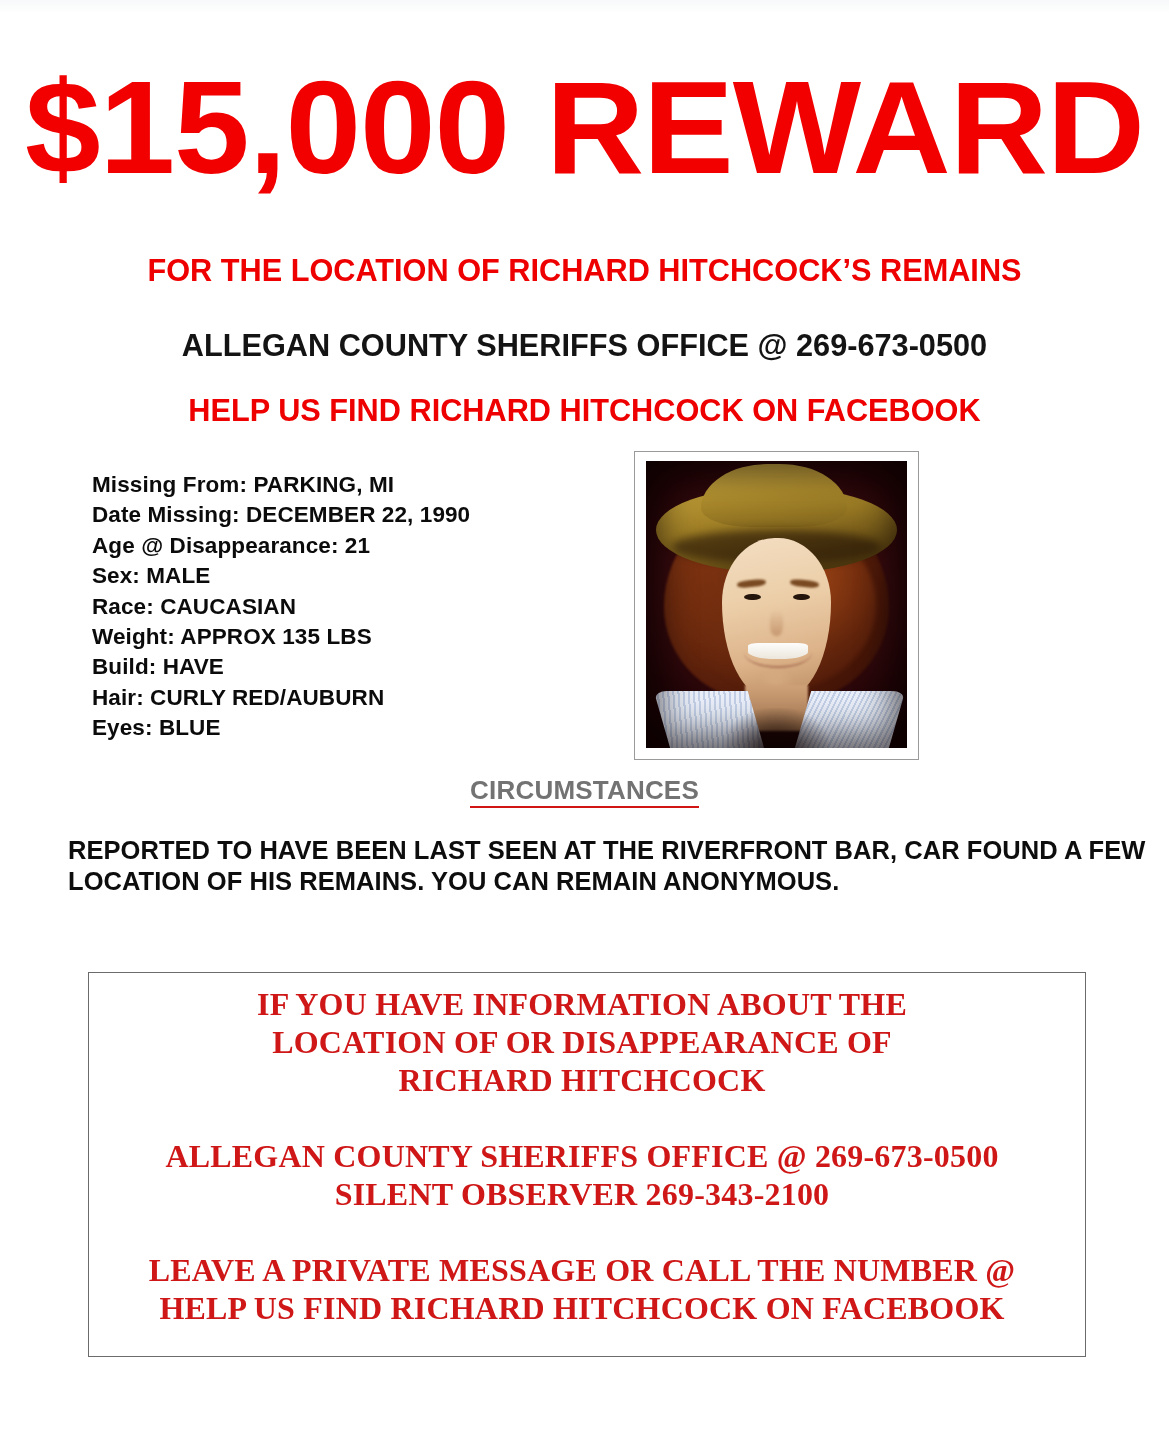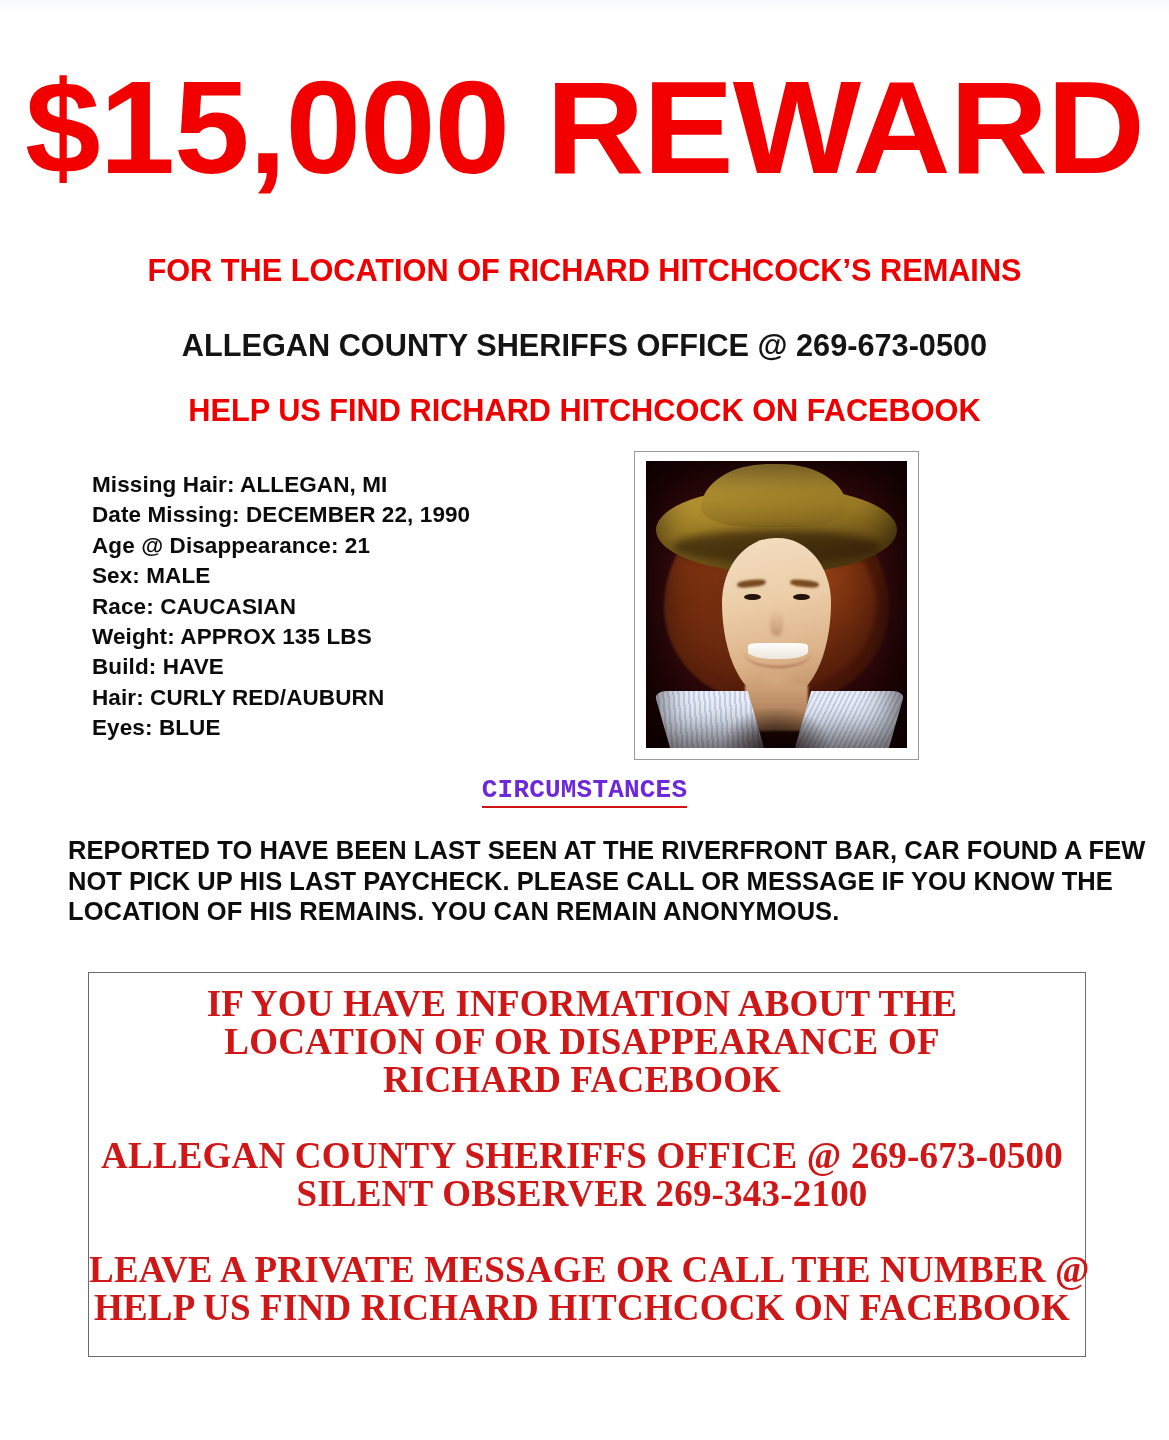--- a/index.html
+++ b/index.html
@@ -229,22 +229,22 @@
     box-shadow: inset 0 0 34px 14px rgba(10,2,2,0.62);
   }
 
   
   .circ {
     position: absolute;
     top: 775px;
     left: 0;
     width: 1169px;
     text-align: center;
-    color: #6d28d9;
-    font-family: Liberation Mono, monospace;
+    color: #737373;
+    font-family: Liberation Sans, sans-serif;
     font-weight: 700;
     font-size: 26px;
     letter-spacing: 0.2px;
   }
   .circ span {
     border-bottom: 2.2px solid #d11515;
     padding-bottom: 1px;
   }
 
   
@@ -274,41 +274,41 @@
     background: #ffffff;
   }
   .box-inner {
     position: absolute;
     left: 0; right: 10px;
     top: 12px;
     text-align: center;
     font-family: "Liberation Serif", serif;
     font-weight: 700;
     color: #cf1717;
-    font-size: 37px;
+    font-size: 32px;
     line-height: 38px;
     letter-spacing: 0.2px;
   }
   .box-inner .bl { white-space: nowrap; }
   .box-gap { height: 38px; }
 </style>
 </head>
 <body>
 
 <div class="page">
   <div class="topfade"></div>
 
   <div class="headline">$15,000 REWARD</div>
 
   <div class="sub sub1">FOR THE LOCATION OF RICHARD HITCHCOCK’S REMAINS</div>
   <div class="sub sub2">ALLEGAN COUNTY SHERIFFS OFFICE @ 269-673-0500</div>
   <div class="sub sub3">HELP US FIND RICHARD HITCHCOCK ON FACEBOOK</div>
 
   <div class="details">
-    <div class="row">Missing Hair:  ALLEGAN,  MI</div>
+    <div class="row">Missing From:  PARKING,  MI</div>
     <div class="row">Date Missing: DECEMBER 22, 1990</div>
     <div class="row">Age @ Disappearance: 21</div>
     <div class="row">Sex: MALE</div>
     <div class="row">Race: CAUCASIAN</div>
     <div class="row">Weight: APPROX 135 LBS</div>
     <div class="row">Build: HAVE</div>
     <div class="row">Hair: CURLY RED/AUBURN</div>
     <div class="row">Eyes: BLUE</div>
   </div>
 
@@ -336,29 +336,28 @@
       <div class="p-vig"></div>
     </div>
   </div>
 
   <div class="circ">
     <span>CIRCUMSTANCES</span>
   </div>
 
   <div class="para">
     <div class="ln"> REPORTED TO HAVE BEEN LAST SEEN AT THE RIVERFRONT BAR, CAR FOUND A FEW</div>
-    <div class="ln">NOT PICK UP HIS LAST PAYCHECK. PLEASE CALL OR MESSAGE IF YOU KNOW THE</div>
     <div class="ln">LOCATION OF HIS REMAINS. YOU CAN REMAIN ANONYMOUS.</div>
   </div>
 
   <div class="box">
     <div class="box-inner">
       <div class="bl">IF YOU HAVE INFORMATION ABOUT THE</div>
       <div class="bl">LOCATION OF OR DISAPPEARANCE OF</div>
-      <div class="bl">RICHARD FACEBOOK</div>
+      <div class="bl">RICHARD HITCHCOCK</div>
       <div class="box-gap"></div>
       <div class="bl">ALLEGAN COUNTY SHERIFFS OFFICE @ 269-673-0500</div>
       <div class="bl">SILENT OBSERVER 269-343-2100</div>
       <div class="box-gap"></div>
       <div class="bl">LEAVE A PRIVATE MESSAGE OR CALL THE NUMBER @</div>
       <div class="bl">HELP US FIND RICHARD HITCHCOCK ON FACEBOOK</div>
     </div>
   </div>
 </div>
 

